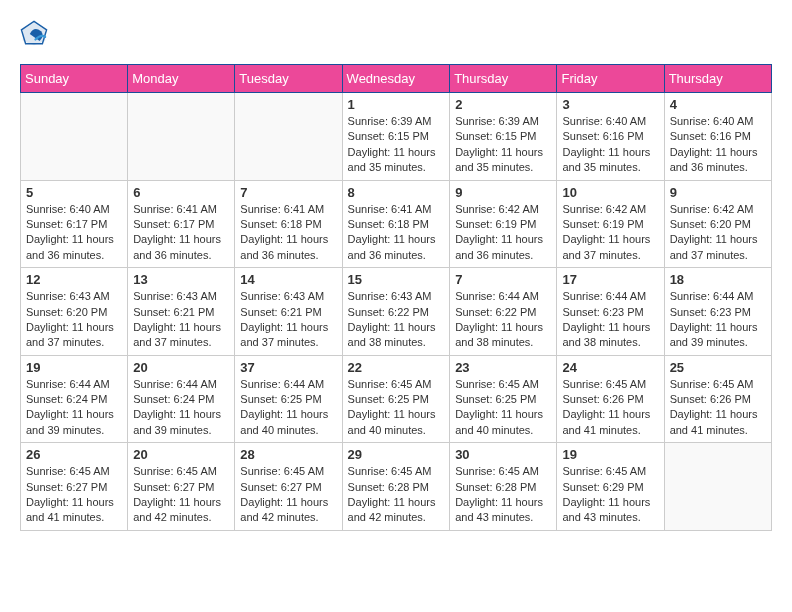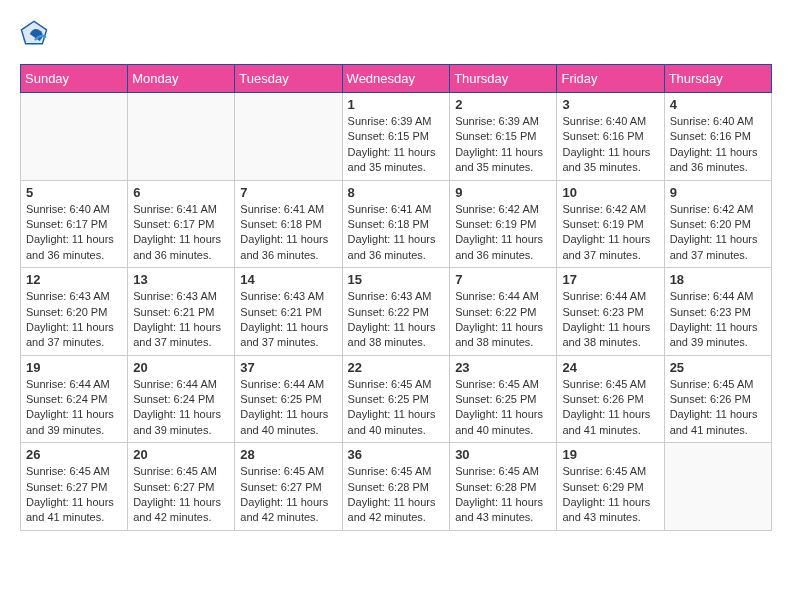--- a/index.html
+++ b/index.html
@@ -325,21 +325,21 @@
 and 42 minutes.</div>
         </td>
         <td>
           <span class="day-num">28</span>
           <div class="cell-info" style="white-space: pre-line;">Sunrise: 6:45 AM
 Sunset: 6:27 PM
 Daylight: 11 hours
 and 42 minutes.</div>
         </td>
         <td>
-          <span class="day-num">36</span>
+          <span class="day-num">29</span>
           <div class="cell-info" style="white-space: pre-line;">Sunrise: 6:45 AM
 Sunset: 6:28 PM
 Daylight: 11 hours
 and 42 minutes.</div>
         </td>
         <td>
           <span class="day-num">30</span>
           <div class="cell-info" style="white-space: pre-line;">Sunrise: 6:45 AM
 Sunset: 6:28 PM
 Daylight: 11 hours

